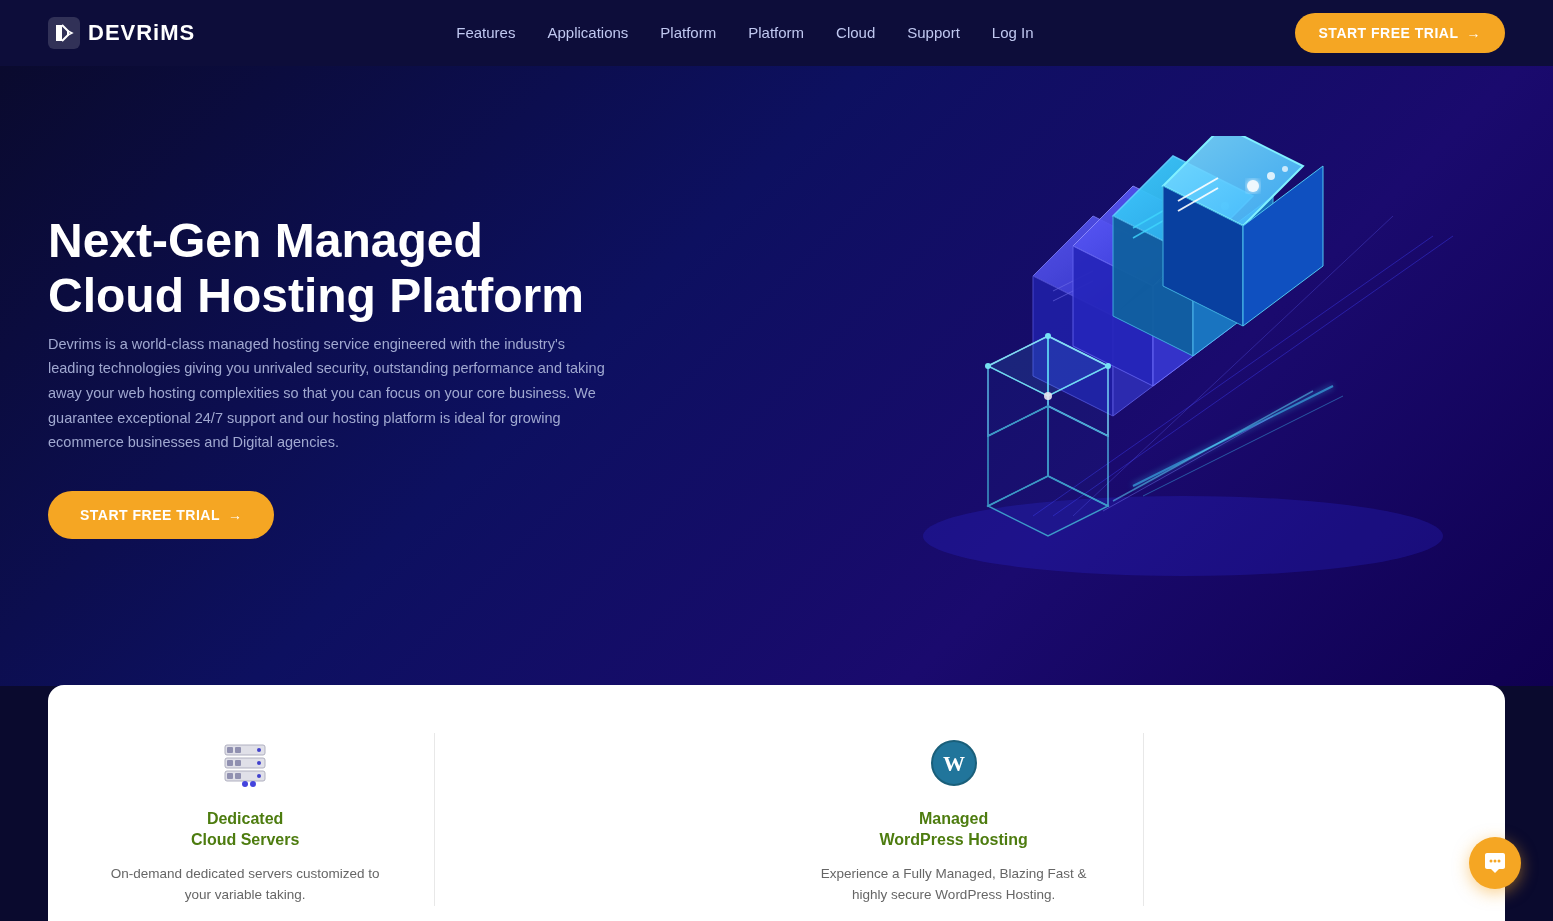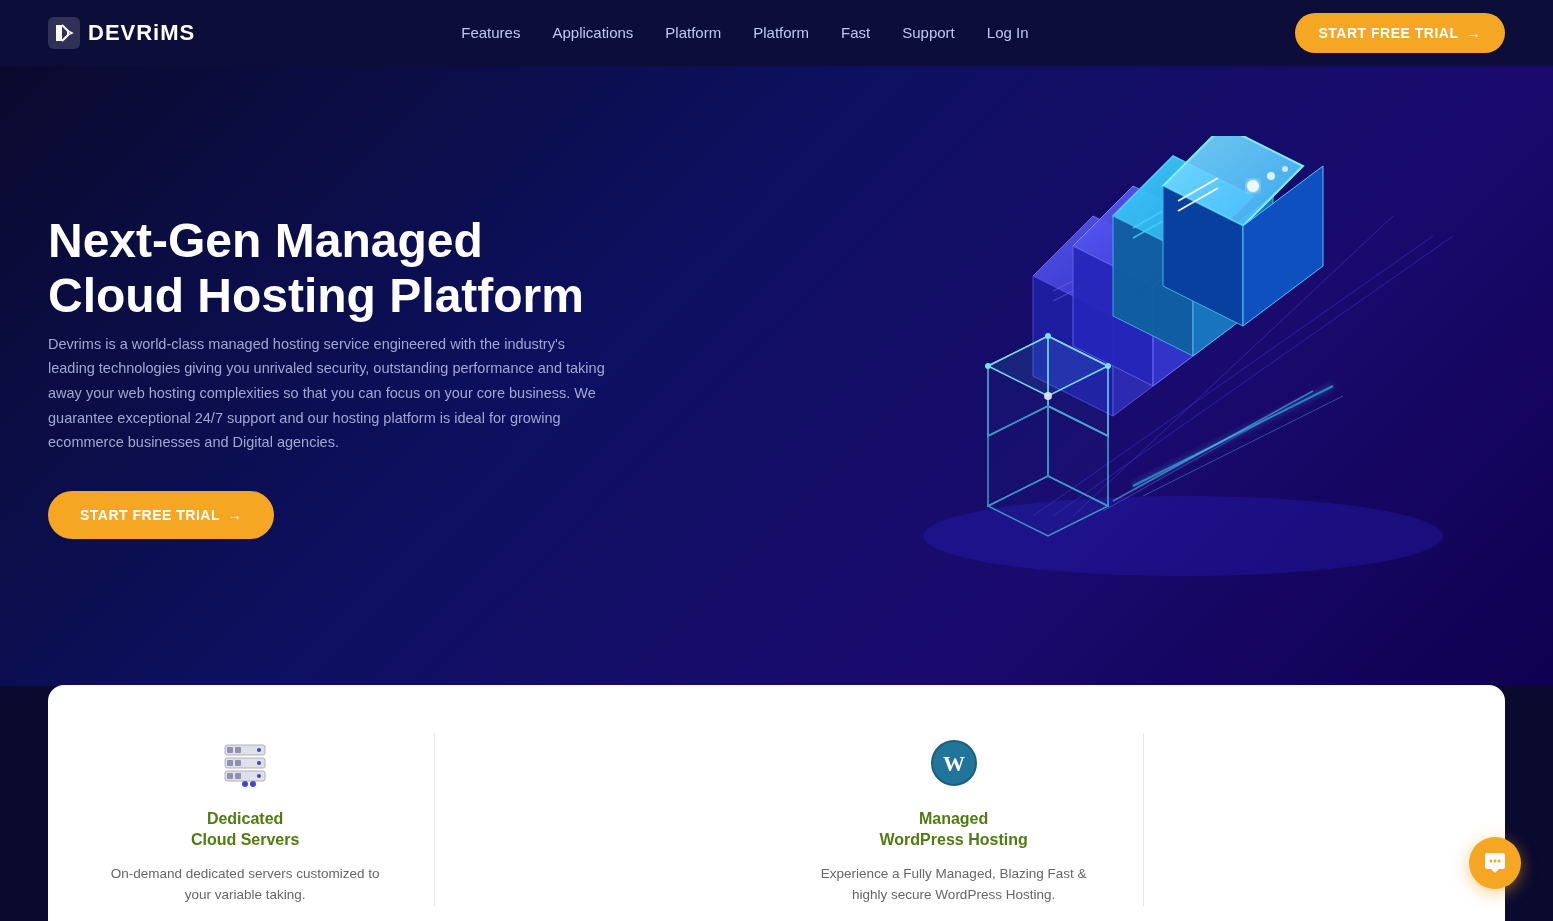--- a/index.html
+++ b/index.html
@@ -191,21 +191,21 @@
       <path d="M20 14 L24 16 L20 18" stroke="white" stroke-width="1.5" fill="none"></path>
     </svg>
     <span>DEVRiMS</span>
   </div>
 
   <ul class="nav-links">
     <li><a href="#">Features</a></li>
     <li><a href="#">Applications</a></li>
     <li><a href="#">Platform</a></li>
     <li><a href="#">Platform</a></li>
-    <li><a href="#">Fast</a></li>
+    <li><a href="#">Cloud</a></li>
     <li><a href="#">Support</a></li>
     <li><a href="#">Log In</a></li>
   </ul>
 
   <button class="btn-trial-nav">
     <span>START FREE TRIAL</span>
     <span>→</span>
   </button>
 </nav>
 

